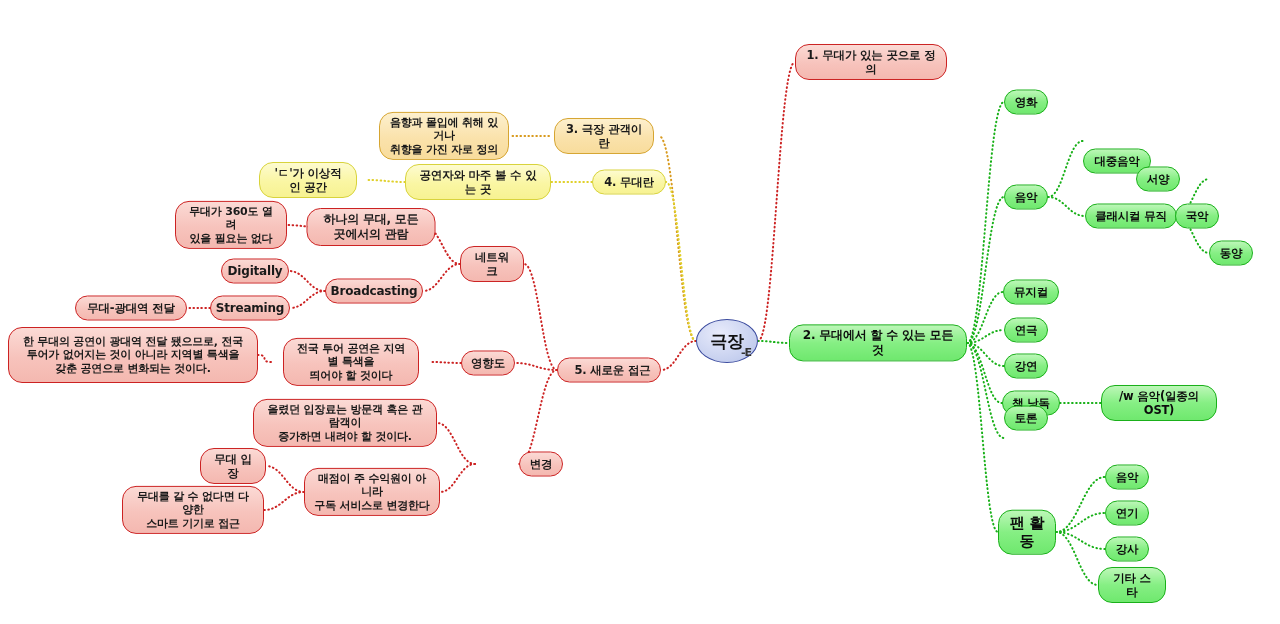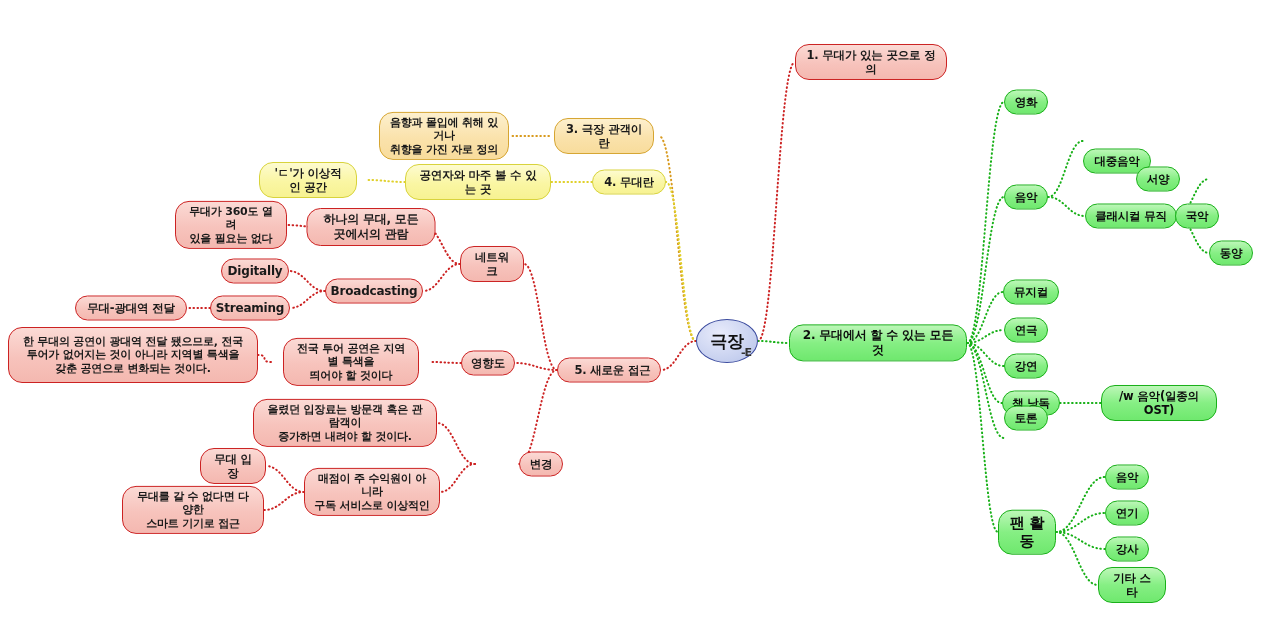--- a/index.html
+++ b/index.html
@@ -165,19 +165,19 @@
       <div class="node n-pink" style="left: 133px; top: 355px; width: 250px; min-height: 56px; font-size: 11px;">한 무대의 공연이 광대역 전달 됐으므로, 전국
 투어가 없어지는 것이 아니라 지역별 특색을
 갖춘 공연으로 변화되는 것이다.</div>
       <div class="node n-pink" style="left: 488px; top: 363px; width: 54px; min-height: 25px; font-size: 11.5px;">영향도</div>
       <div class="node n-pink" style="left: 351px; top: 362px; width: 136px; min-height: 38px; font-size: 11px;">전국 투어 공연은 지역별 특색을
 띄어야 할 것이다</div>
       <div class="node n-pink" style="left: 497px; top: 464px; width: 44px; min-height: 25px; font-size: 11.5px; margin-left: 44px;">변경</div>
       <div class="node n-pink" style="left: 345px; top: 423px; width: 184px; min-height: 38px; font-size: 11px;">올렸던 입장료는 방문객 혹은 관람객이
 증가하면 내려야 할 것이다.</div>
       <div class="node n-pink" style="left: 372px; top: 492px; width: 136px; min-height: 38px; font-size: 11px;">매점이 주 수익원이 아니라
-구독 서비스로 이상적인</div>
+구독 서비스로 변경한다</div>
       <div class="node n-pink" style="left: 233px; top: 466px; width: 66px; min-height: 25px; font-size: 11.5px;">무대 입장</div>
       <div class="node n-pink" style="left: 193px; top: 510px; width: 142px; min-height: 38px; font-size: 11px;">무대를 갈 수 없다면 다양한
 스마트 기기로 접근</div>
       <div class="collapse-marker" style="left: 746px; top: 352px;">-E</div>
     </div>
 </div>
 
 </body></html>

